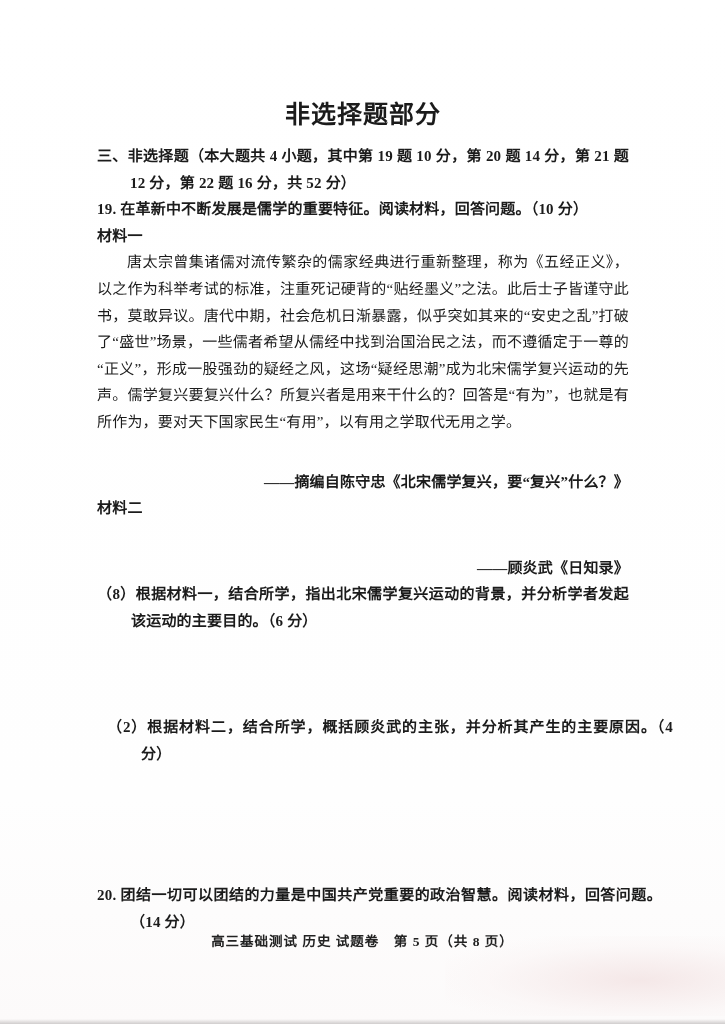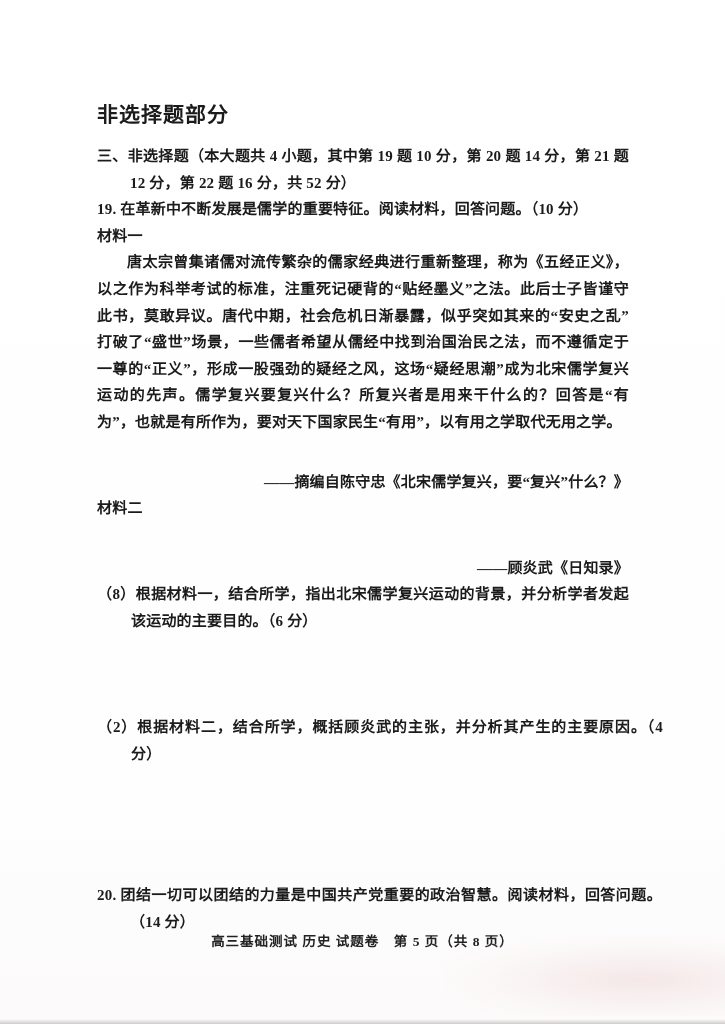--- a/index.html
+++ b/index.html
@@ -40,51 +40,51 @@
     top: 100px;
     width: 532px;
     font-size: 15px;
     line-height: 26.6px;
     font-weight: 700;
     text-align: justify;
     letter-spacing: 0.2px;
   }
   .title {
     margin: 0 0 13px 0;
-    font-size: 21px;
+    font-size: 25px;
     line-height: 30px;
-    text-align: left;
+    text-align: center;
     font-weight: 700;
     letter-spacing: 1px;
   }
   p { margin: 0; }
   .hang {
     padding-left: 33px;
     text-indent: -33px;
   }
   .mat-label {
     font-weight: 700;
   }
   .mat-text {
     text-indent: 2em;
-    font-weight: 700;
+    font-weight: 400;
   }
   .source {
     text-align: right;
     font-weight: 700;
     margin-top: 33px;
   }
   .sub-q {
     padding-left: 34px;
     text-indent: -34px;
   }
   .sub-q-2 {
     position: absolute;
     top: 614px;
-    left: 0;
+    left: 10px;
     width: 532px;
     font-family: Liberation Serif, serif;
   }
   .q20 {
     position: absolute;
     top: 766px;
     left: 0;
     width: 532px;
     margin-top: 16px;
   }

